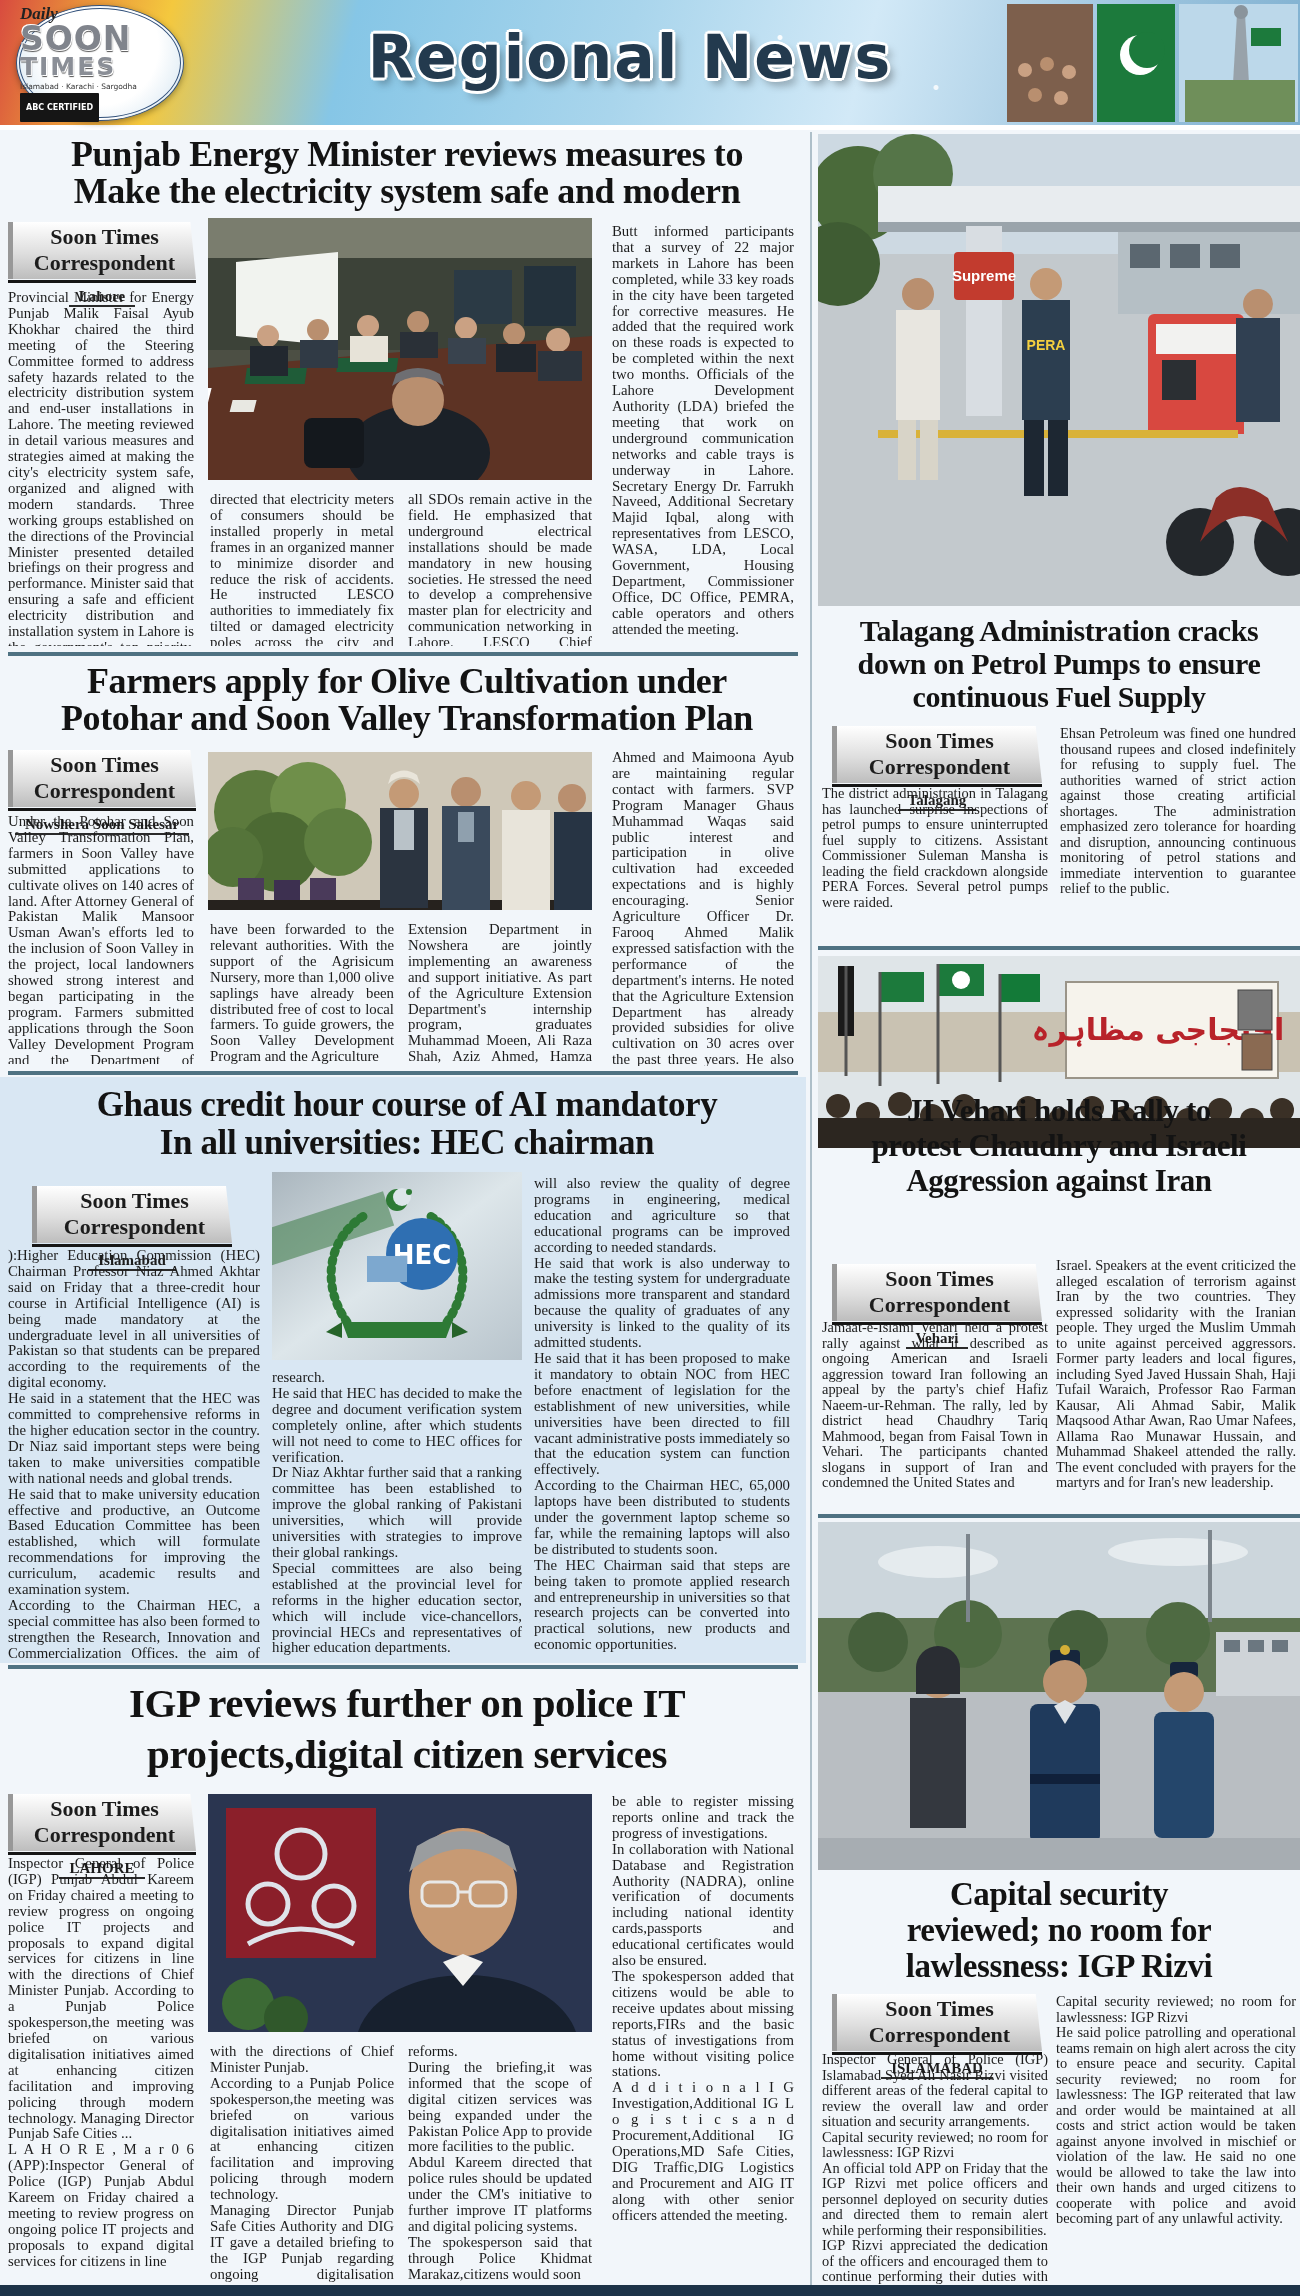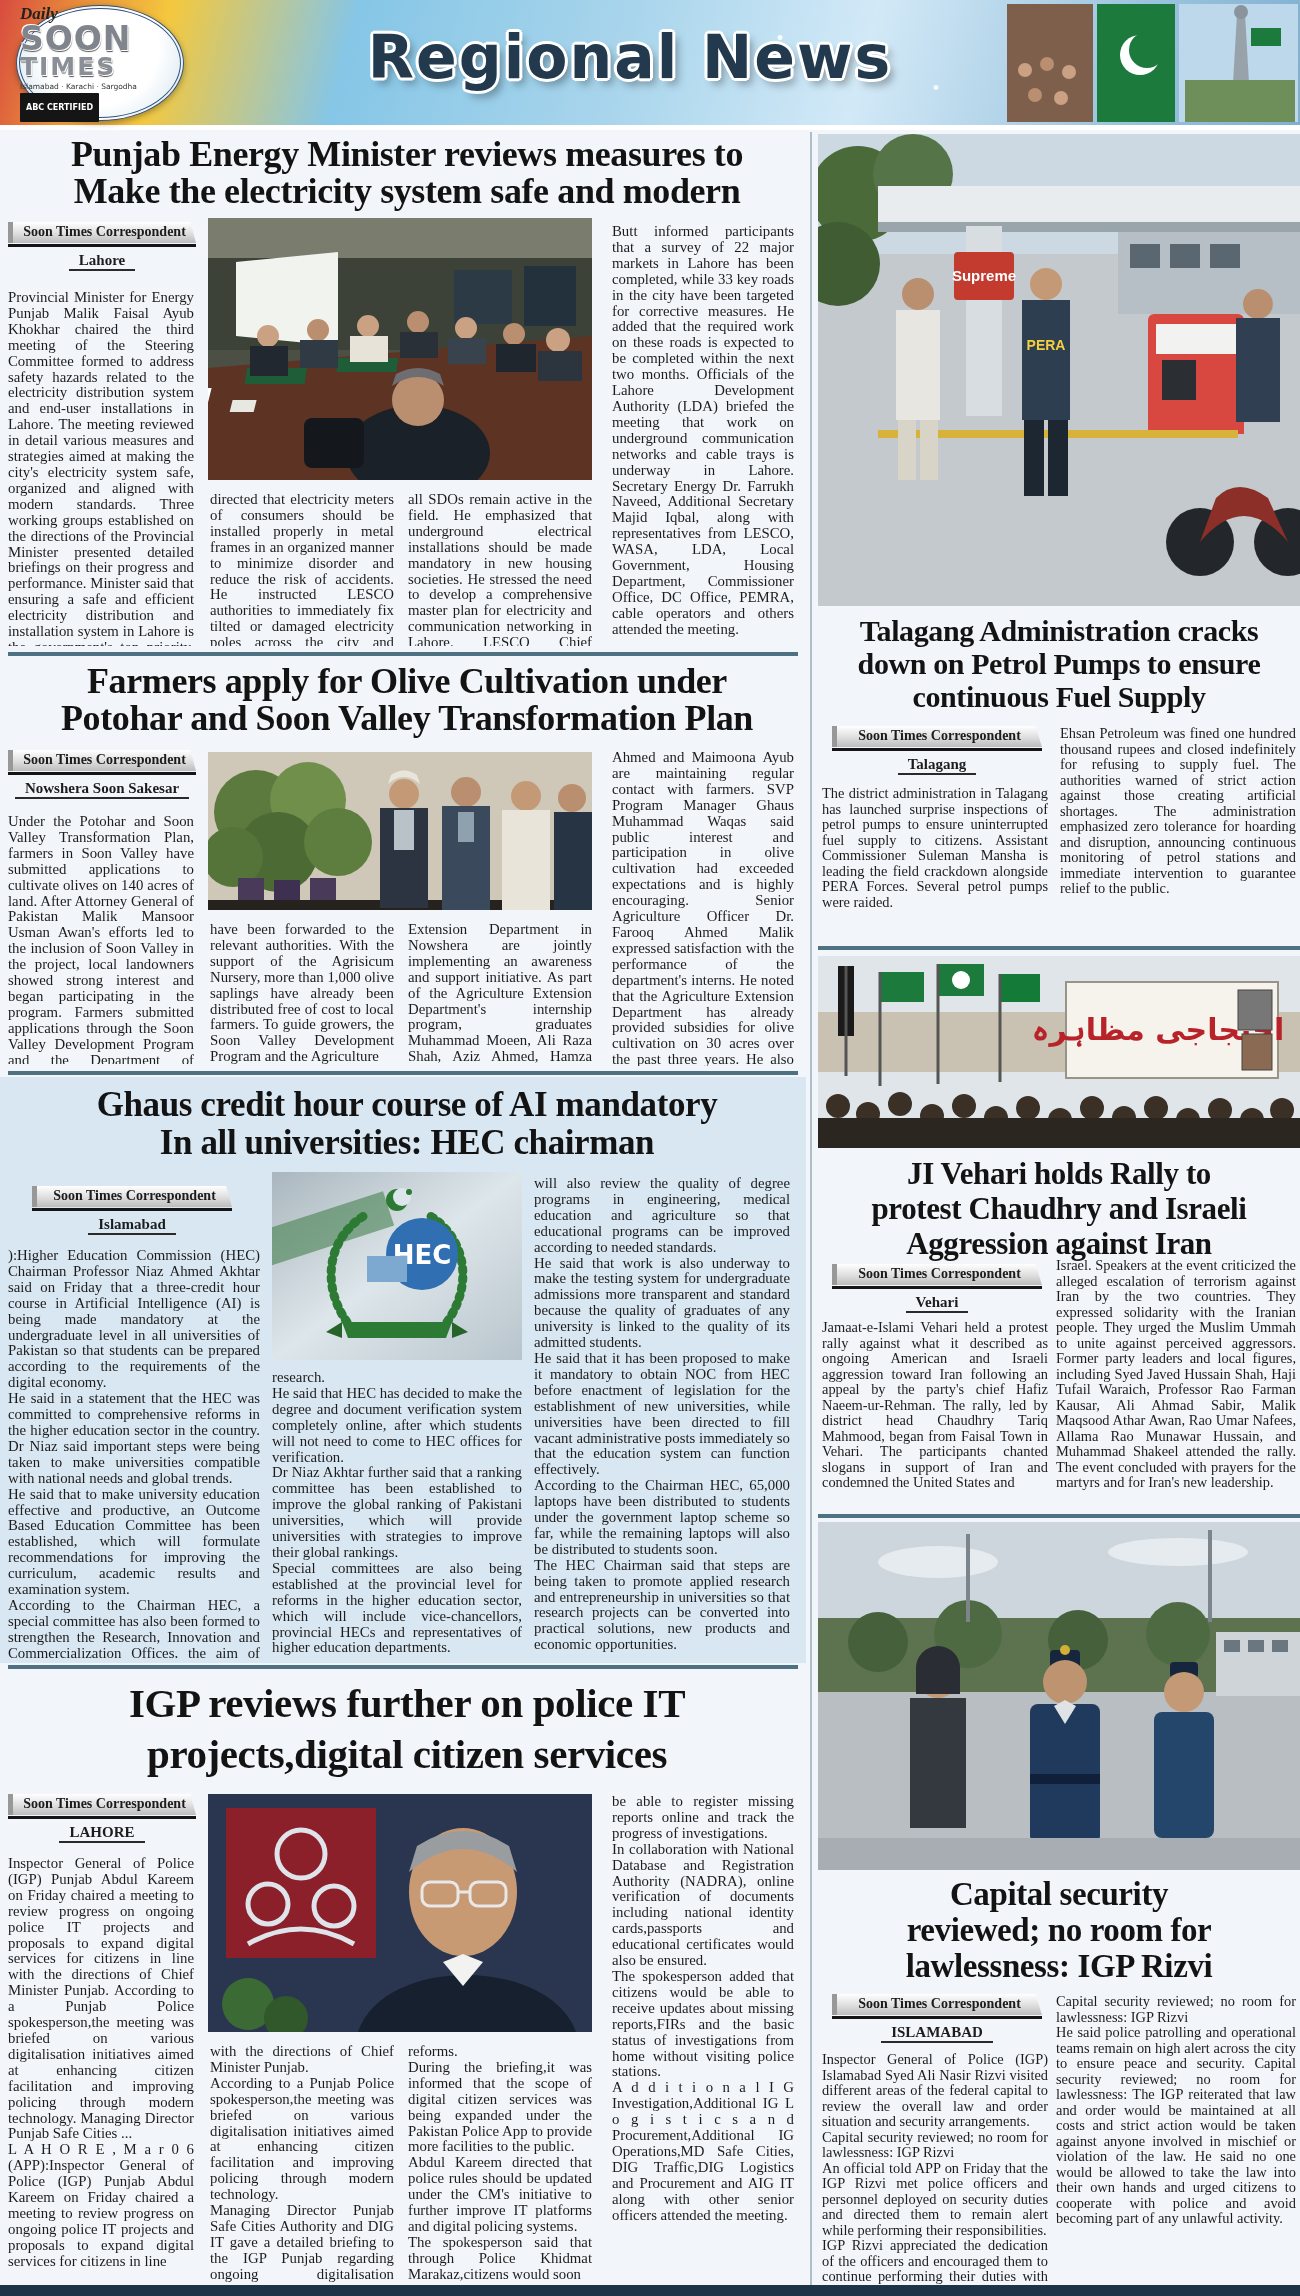--- a/index.html
+++ b/index.html
@@ -46,21 +46,21 @@
   .hl-a2 { font-size:36px; line-height:37px; }
   .hl-a3 { font-size:35px; line-height:38px; }
   .hl-a4 { font-size:41px; line-height:51px; }
   .hl-r3 { font-size:30px; line-height:33px; }
   .hl-r  { font-size:31px; line-height:35px; }
   .hl-c  { font-size:33px; line-height:36px; }
   .corr-box {
     background:linear-gradient(180deg,#ffffff 0%,#dedede 55%,#bdbdbd 100%);
     border-left:5px solid #989898;
     clip-path:polygon(0 0,97% 0,100% 100%,0 100%);
-    text-align:center; font-weight:700; font-size:14px; padding:2px 8px 3px;
+    text-align:center; font-weight:700; font-size:22px; padding:2px 8px 3px;
   }
   .corr-rule { height:3px; background:#151515; margin-top:1px; }
   .dateline { margin-top:5px; text-align:center; font-weight:700; font-size:15px; }
   .dateline span { border-bottom:2px solid #2a2a2a; padding:0 10px 1px; }
   .bt { overflow:hidden; }
   .bt p { text-align:justify; font-size:14.8px; line-height:15.9px; margin:0; }
   .bt-r p { font-size:14.4px; line-height:15.5px; }
   .rule-h { background:#4f7282; height:4px; }
   .vdiv { position:absolute; left:810px; top:132px; width:2px; height:2153px; background:#aebfc9; }
   .a3bg { position:absolute; left:0; top:1077px; width:806px; height:586px; background:#d9e7f3; }
@@ -414,21 +414,21 @@
             <circle cx="338" cy="152" r="12"></circle>
             <circle cx="370" cy="164" r="12"></circle>
           <circle cx="402" cy="154" r="12"></circle>
             <circle cx="434" cy="164" r="12"></circle>
             <circle cx="464" cy="154" r="12"></circle>
         </g>
         <rect y="162" width="482" height="30" fill="#2c2620"></rect>
       </svg>
     </div>
 
-    <h2 class="abs hl hl-r" style="left:818px;top:1156px;width:482px;">
+    <h2 class="abs hl hl-r" style="left:818px;top:1093px;width:482px;">
         <p>JI Vehari holds Rally to</p>
         <p>protest Chaudhry and Israeli</p>
         <p>Aggression against Iran</p>
       </h2>
     <div class="abs" style="left:832px;top:1264px;width:210px;">
       <div class="corr-box"><span>Soon Times Correspondent</span></div>
       <div class="corr-rule"></div>
       <div class="dateline"><span>Vehari</span></div>
     </div>
     <div class="abs bt bt-r" style="left:822px;top:1320px;width:226px;height:192px;">

